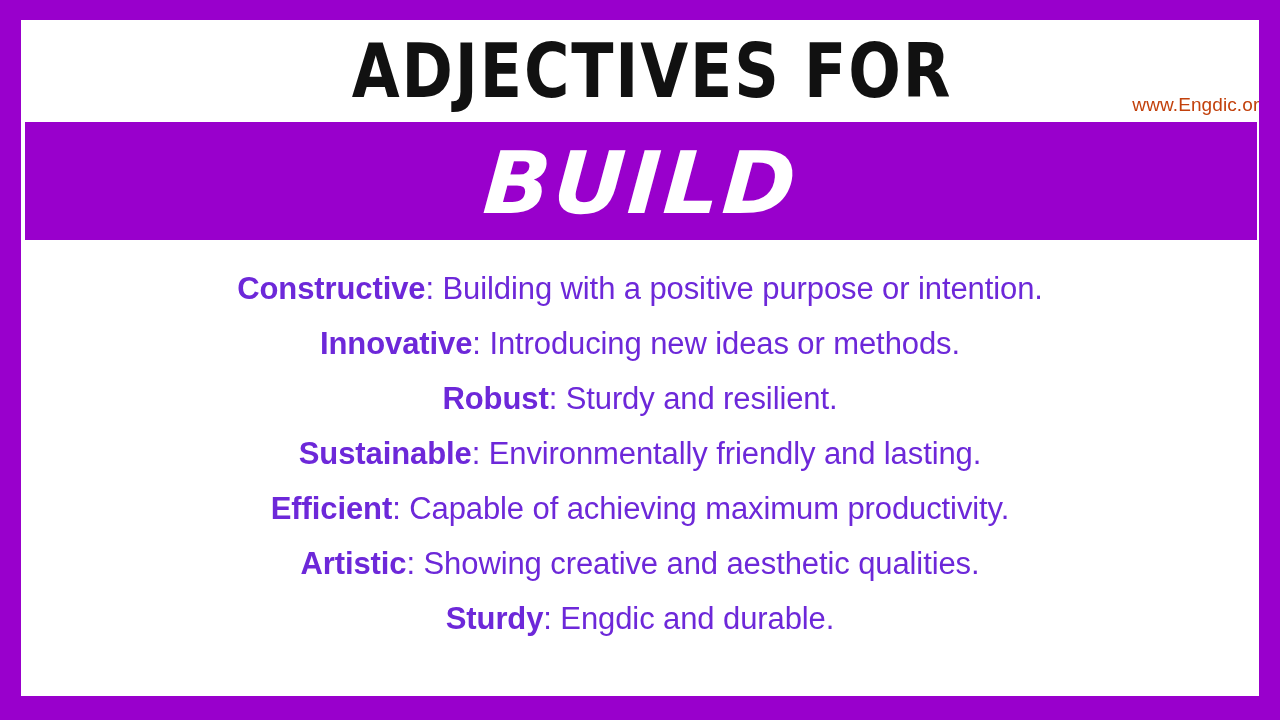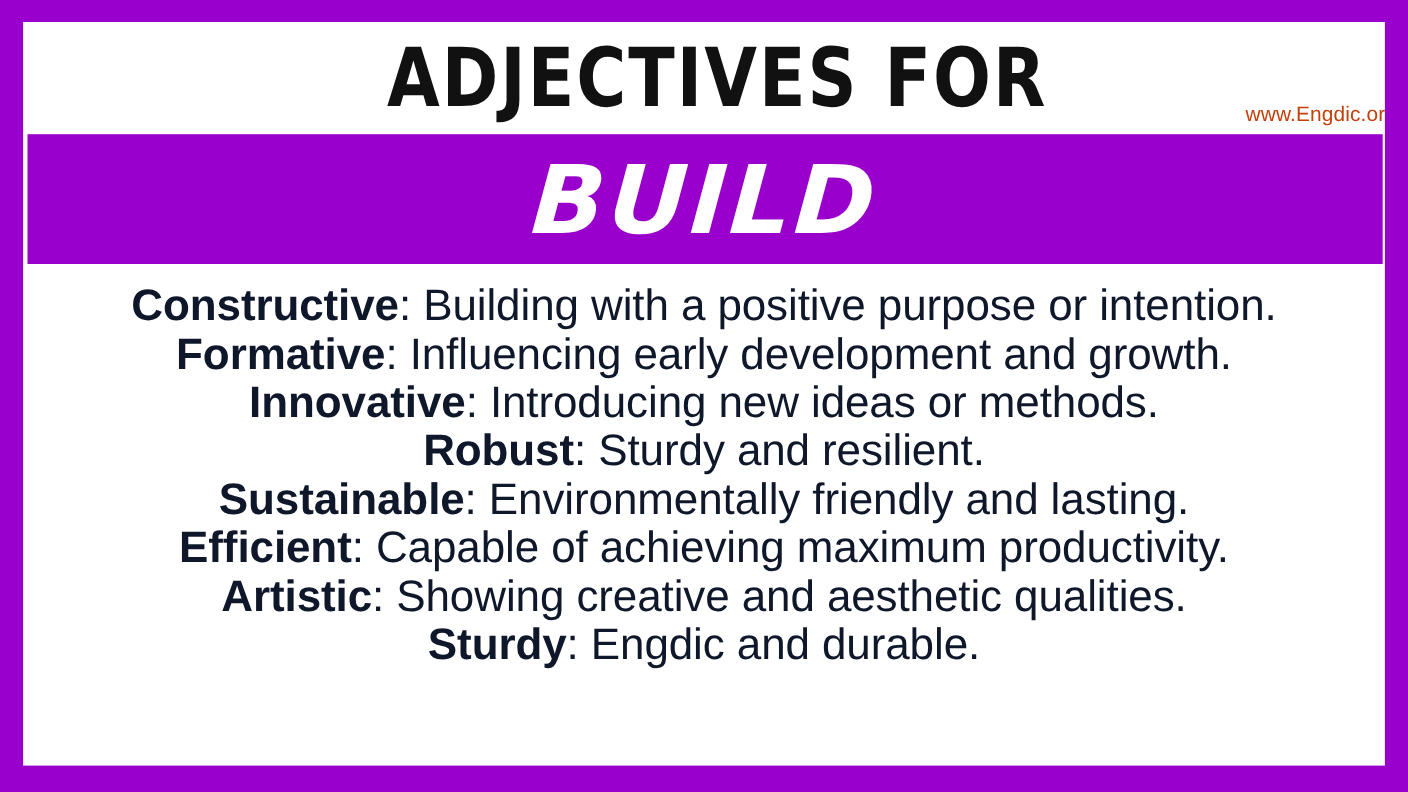--- a/index.html
+++ b/index.html
@@ -102,26 +102,27 @@
   .definitions {
     position: absolute;
     left: 0;
     top: 220px;
     width: 100%;
     padding-top: 16px;
     box-sizing: border-box;
     text-align: center;
   }
   .def-line {
-    font-size: 40px;
+    font-size: 31px;
     line-height: 44px;
-    color: #0f172a;
+    color: #6d28d9;
     font-family: "Liberation Sans", sans-serif;
     white-space: nowrap;
     letter-spacing: -0.1px;
+    margin-top: 11px;
   }
   .def-word {
     font-weight: 700;
   }
   .def-sep,
   .def-meaning {
     font-weight: 400;
   }
 </style>
 </head>
@@ -139,23 +140,20 @@
       <div class="word-band-inner">
         <span class="keyword">BUILD</span>
       </div>
     </div>
 
     <div class="definitions">
       <div class="def-line">
         <span class="def-word">Constructive</span><span class="def-sep">: </span><span class="def-meaning">Building with a positive purpose or intention.</span>
       </div>
       <div class="def-line">
-        <span class="def-word">Formative</span><span class="def-sep">: </span><span class="def-meaning">Influencing early development and growth.</span>
-      </div>
-      <div class="def-line">
         <span class="def-word">Innovative</span><span class="def-sep">: </span><span class="def-meaning">Introducing new ideas or methods.</span>
       </div>
       <div class="def-line">
         <span class="def-word">Robust</span><span class="def-sep">: </span><span class="def-meaning">Sturdy and resilient.</span>
       </div>
       <div class="def-line">
         <span class="def-word">Sustainable</span><span class="def-sep">: </span><span class="def-meaning">Environmentally friendly and lasting.</span>
       </div>
       <div class="def-line">
         <span class="def-word">Efficient</span><span class="def-sep">: </span><span class="def-meaning">Capable of achieving maximum productivity.</span>

